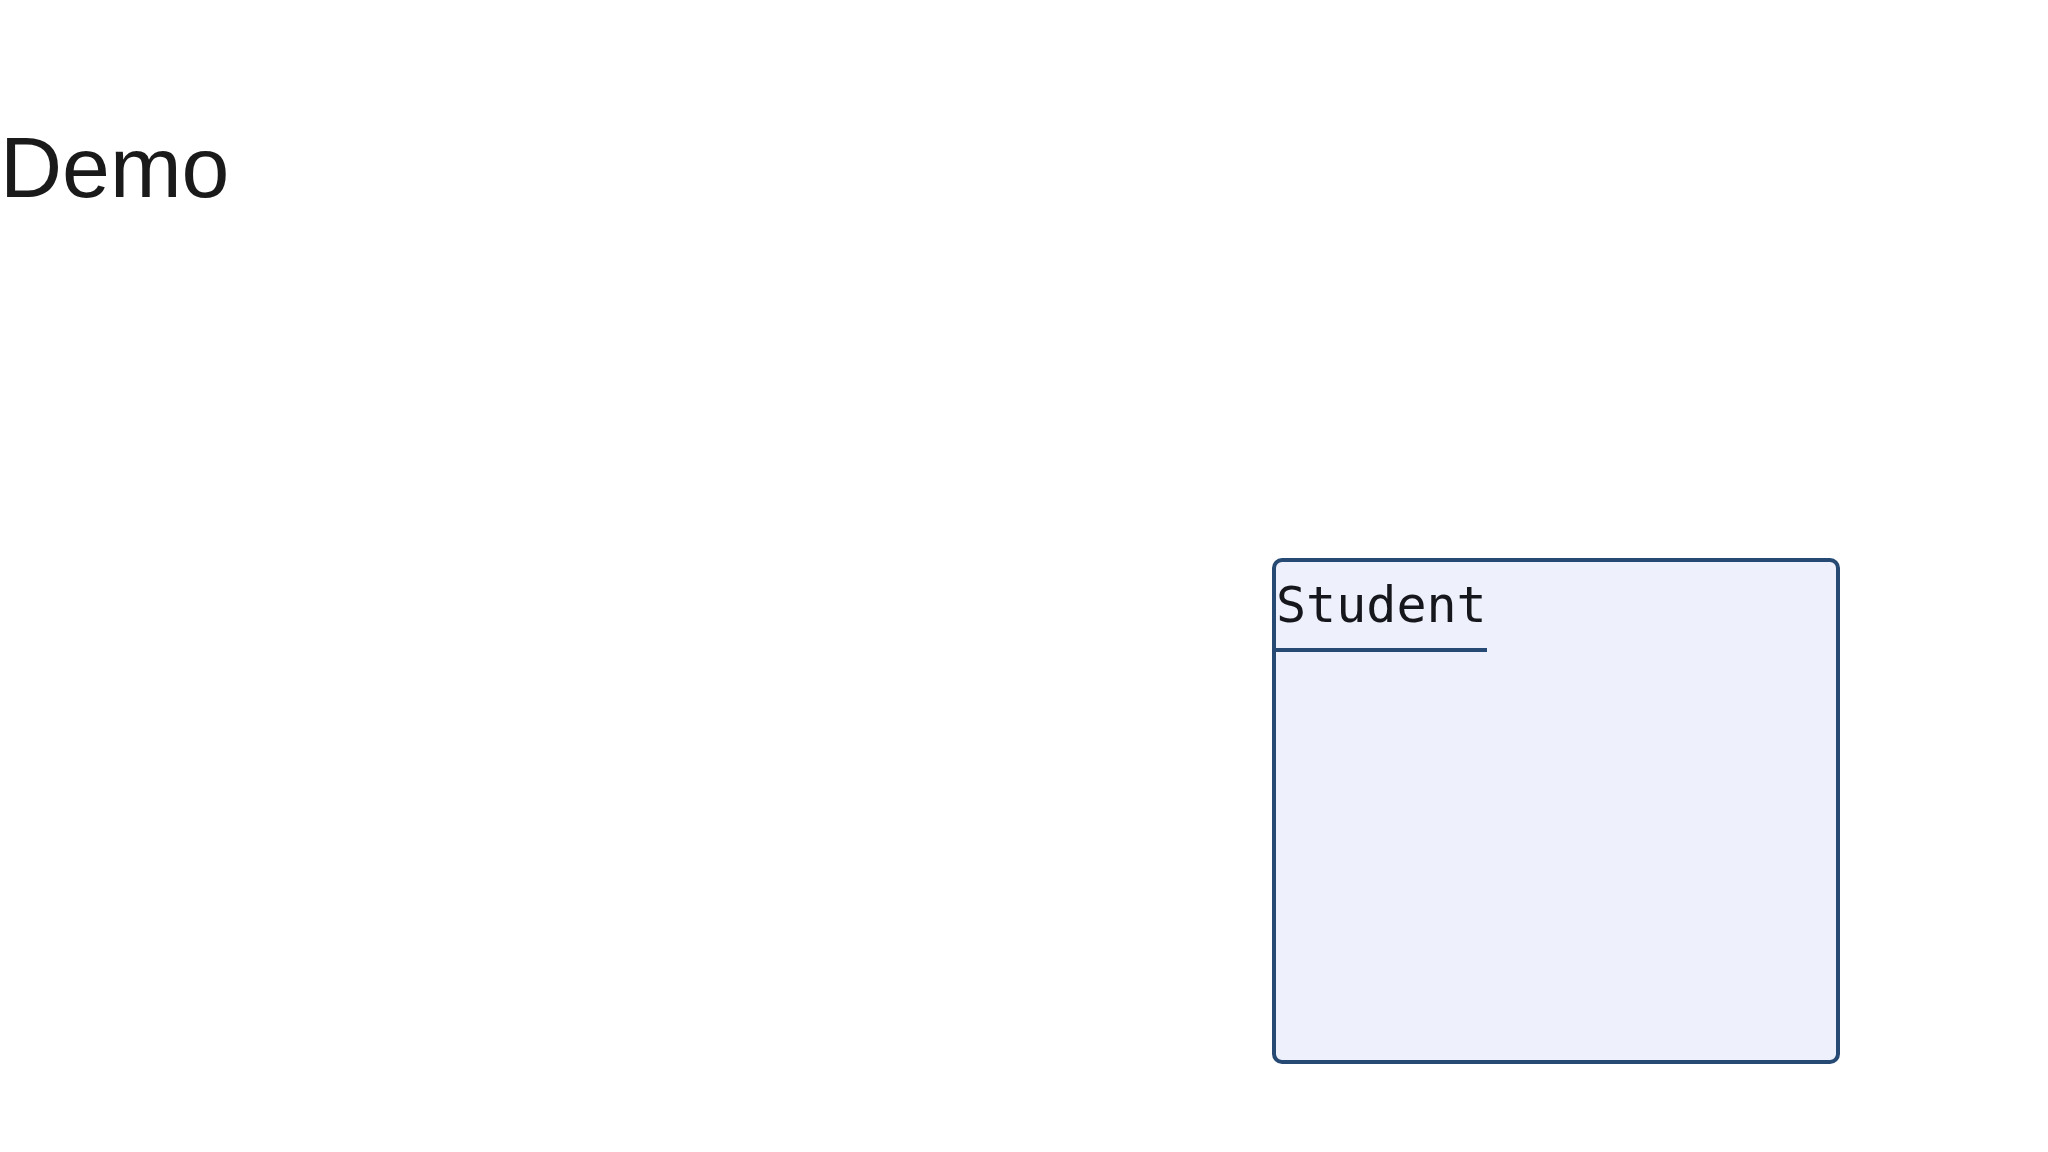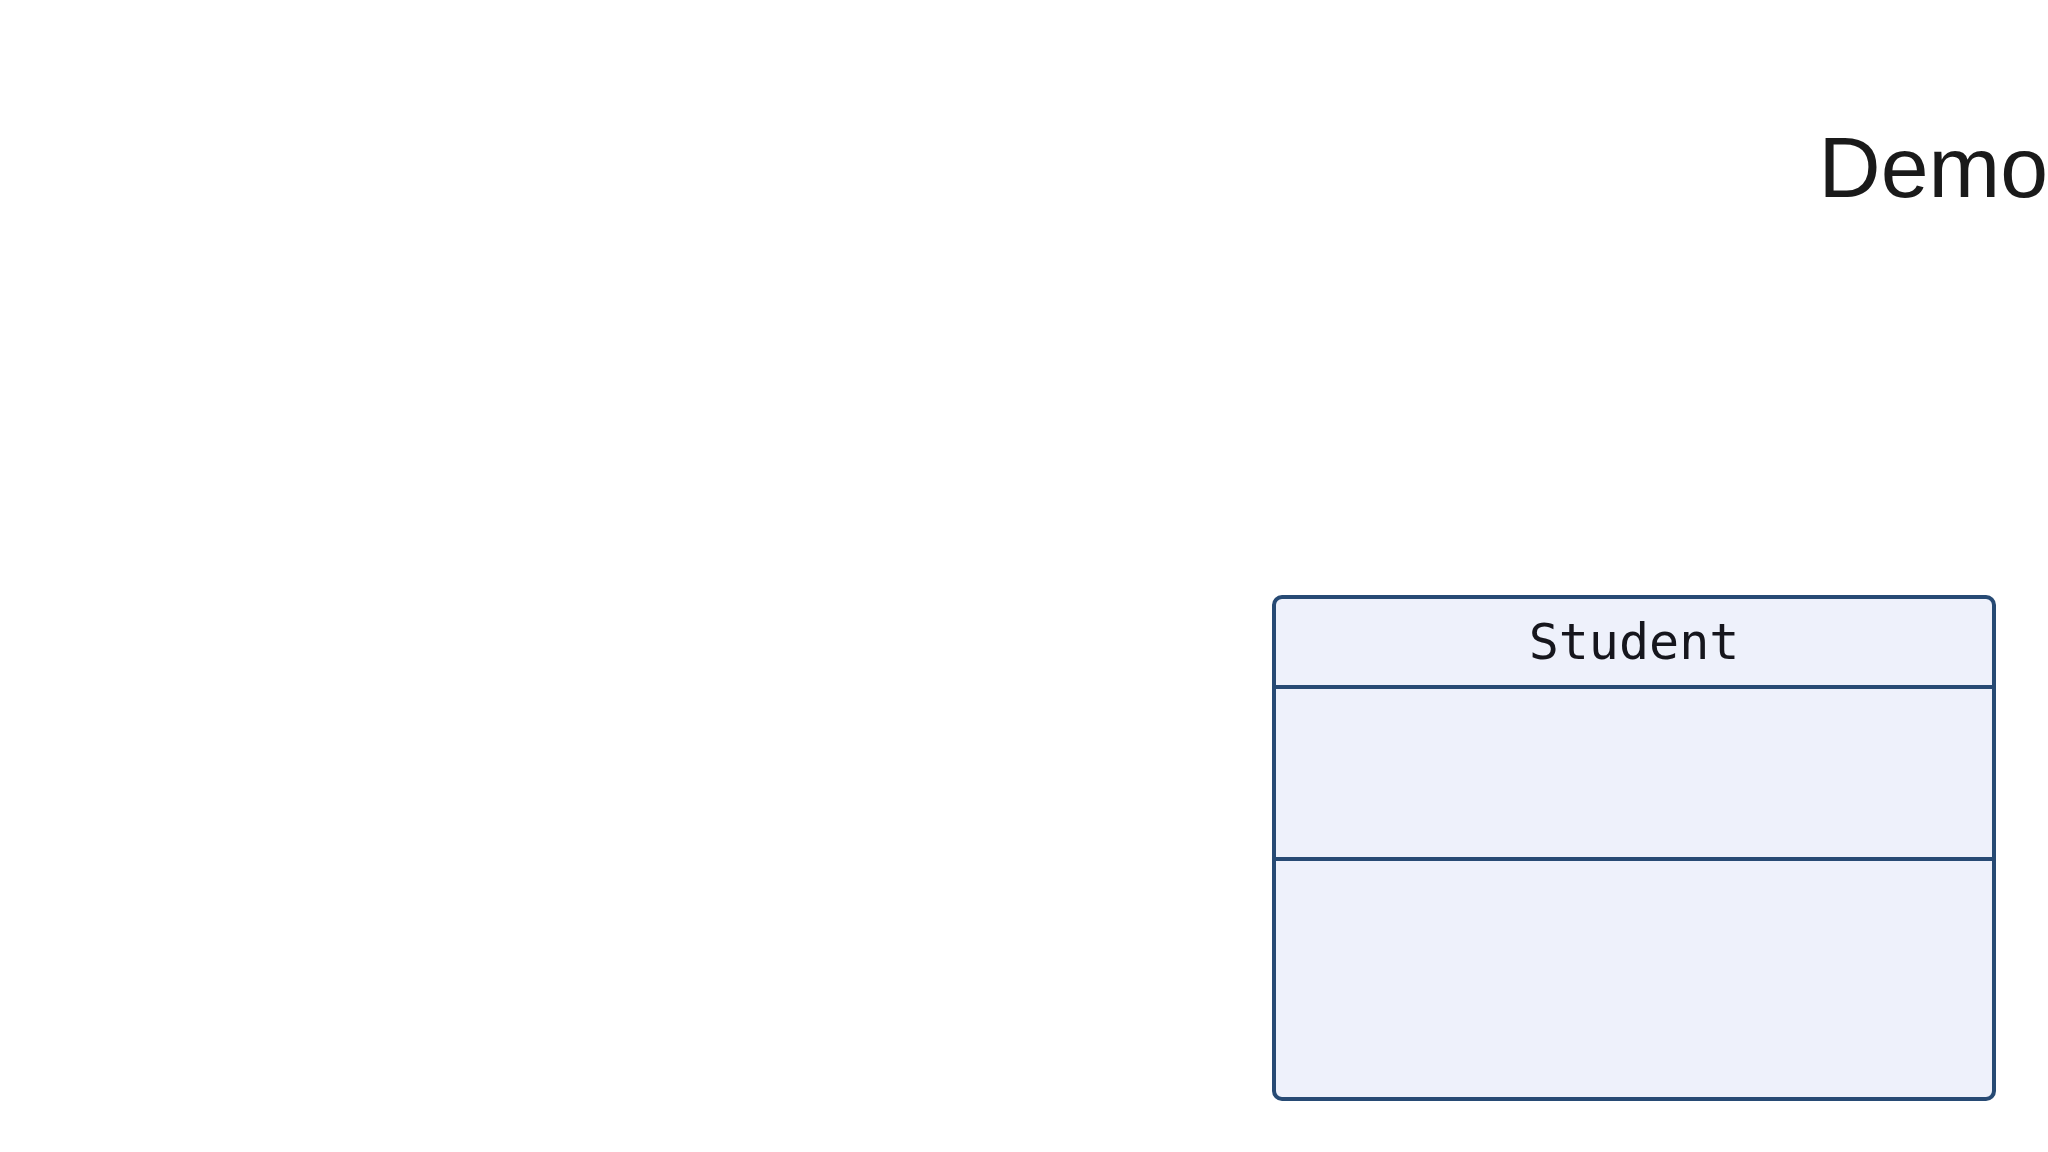--- a/index.html
+++ b/index.html
@@ -15,42 +15,41 @@
     font-family: "Liberation Sans", "DejaVu Sans", sans-serif;
   }
 
   
   .diagram-title {
     position: absolute;
     top: 124px;
     left: 0;
     width: 100%;
     margin: 0;
-    text-align: right;
+    text-align: left;
     font-size: 86px;
     line-height: 1;
     font-weight: 400;
     color: #1a1a1a;
     font-family: "Liberation Sans", "DejaVu Sans", sans-serif;
   }
 
   
   .uml-class {
     position: absolute;
     left: 1272px;
     top: 558px;
-    width: 724px;
+    width: 568px;
     height: 506px;
     box-sizing: border-box;
     background: var(--fill, #eef1fb);
     border: 4px solid var(--border, #274a74);
     border-radius: 10px;
     display: flex;
-    flex-direction: column;
-    margin-top: 37px;
+    flex-direction: row;
   }
   .uml-class__name {
     box-sizing: border-box;
     height: 90px;
     flex: 0 0 auto;
     border-bottom: 4px solid var(--border, #274a74);
     display: flex;
     align-items: center;
     justify-content: center;
     font-family: "DejaVu Sans Mono", "Liberation Mono", monospace;

